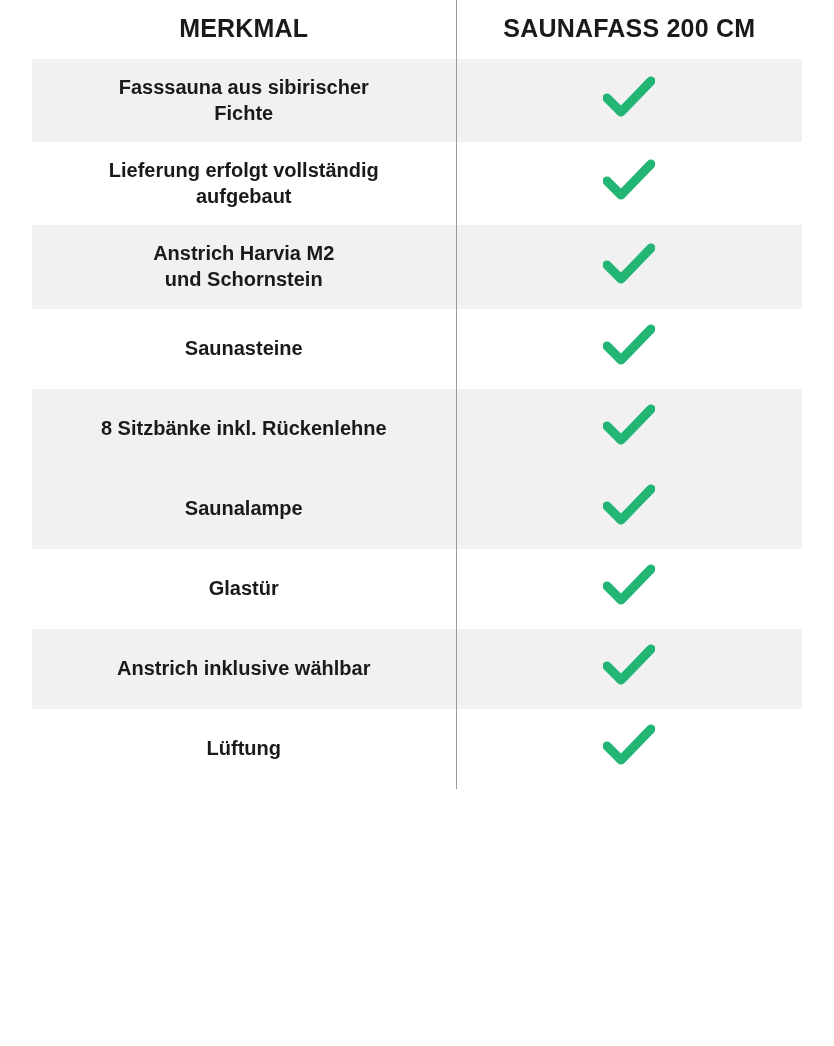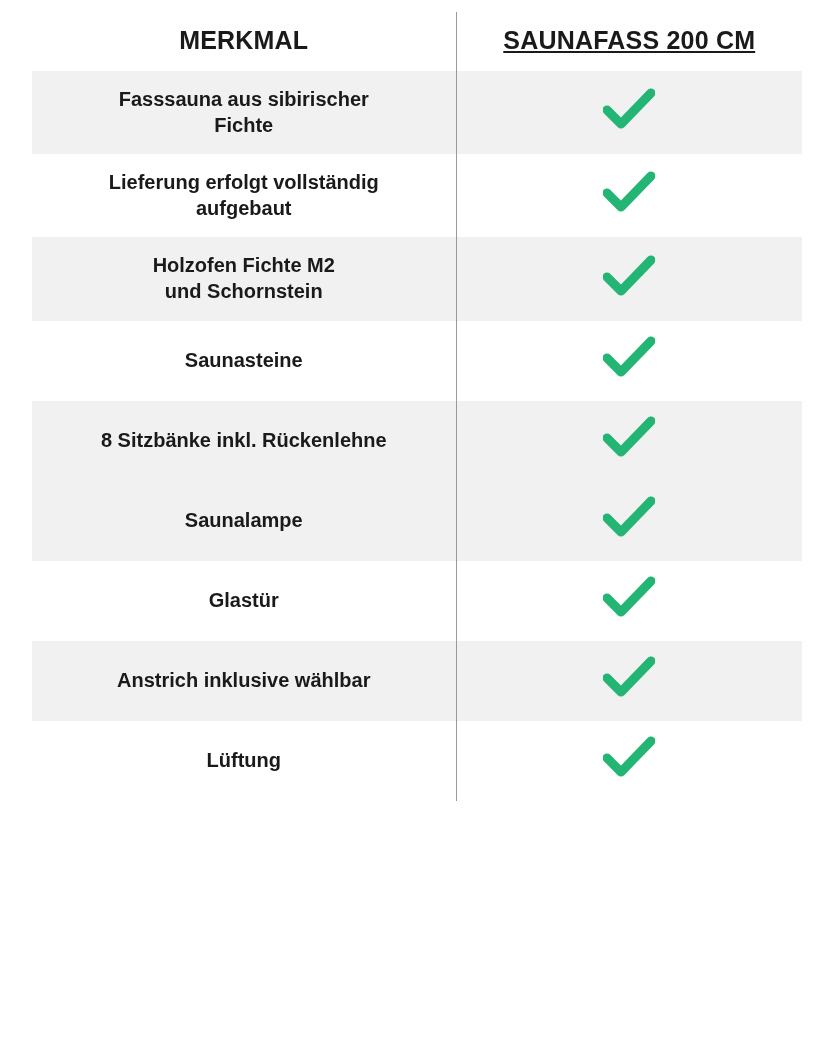--- a/index.html
+++ b/index.html
@@ -17,39 +17,38 @@
   .sheet {
     width: 834px;
     height: 1046px;
     position: relative;
     box-sizing: border-box;
     padding: 0;
   }
   table.feature-table {
     border-collapse: collapse;
     width: 770px;
-    margin: 12px auto;
+    margin: 0 auto;
     table-layout: fixed;
   }
   table.feature-table col.col-feature { width: 424px; }
   table.feature-table col.col-value { width: 346px; }
 
   thead th {
     font-size: 25px;
     font-weight: bold;
     letter-spacing: 0.2px;
     padding: 14px 6px 16px 6px;
     text-align: center;
     background: #ffffff;
     color: #1a1a1a;
     vertical-align: middle;
   }
   thead th.value-head {
     border-left: 1px solid #9a9a9a;
-    text-decoration: underline;
   }
   tbody td {
     font-size: 20px;
     font-weight: bold;
     text-align: center;
     vertical-align: middle;
     padding: 16px 14px;
     line-height: 1.28;
     height: 80px;
     box-sizing: border-box;
@@ -106,21 +105,21 @@
           <td class="feature-cell">
             <span class="feature-label">Lieferung erfolgt vollständig
 aufgebaut</span>
           </td>
           <td class="value-cell"><span class="check-mark"><svg width="52" height="42" viewBox="0 0 52 42" xmlns="http://www.w3.org/2000/svg">
                 <path d="M4 22 L18 36 L48 5" fill="none" stroke="#22b573" stroke-width="9" stroke-linecap="round" stroke-linejoin="round"></path>
               </svg></span></td>
         </tr>
         <tr class="alt">
           <td class="feature-cell">
-            <span class="feature-label">Holzofen Fichte M2
+            <span class="feature-label">Anstrich Harvia M2
 und Schornstein</span>
           </td>
           <td class="value-cell"><span class="check-mark"><svg width="52" height="42" viewBox="0 0 52 42" xmlns="http://www.w3.org/2000/svg">
                 <path d="M4 22 L18 36 L48 5" fill="none" stroke="#22b573" stroke-width="9" stroke-linecap="round" stroke-linejoin="round"></path>
               </svg></span></td>
         </tr>
         <tr>
           <td class="feature-cell">
             <span class="feature-label">Saunasteine</span>
           </td>

